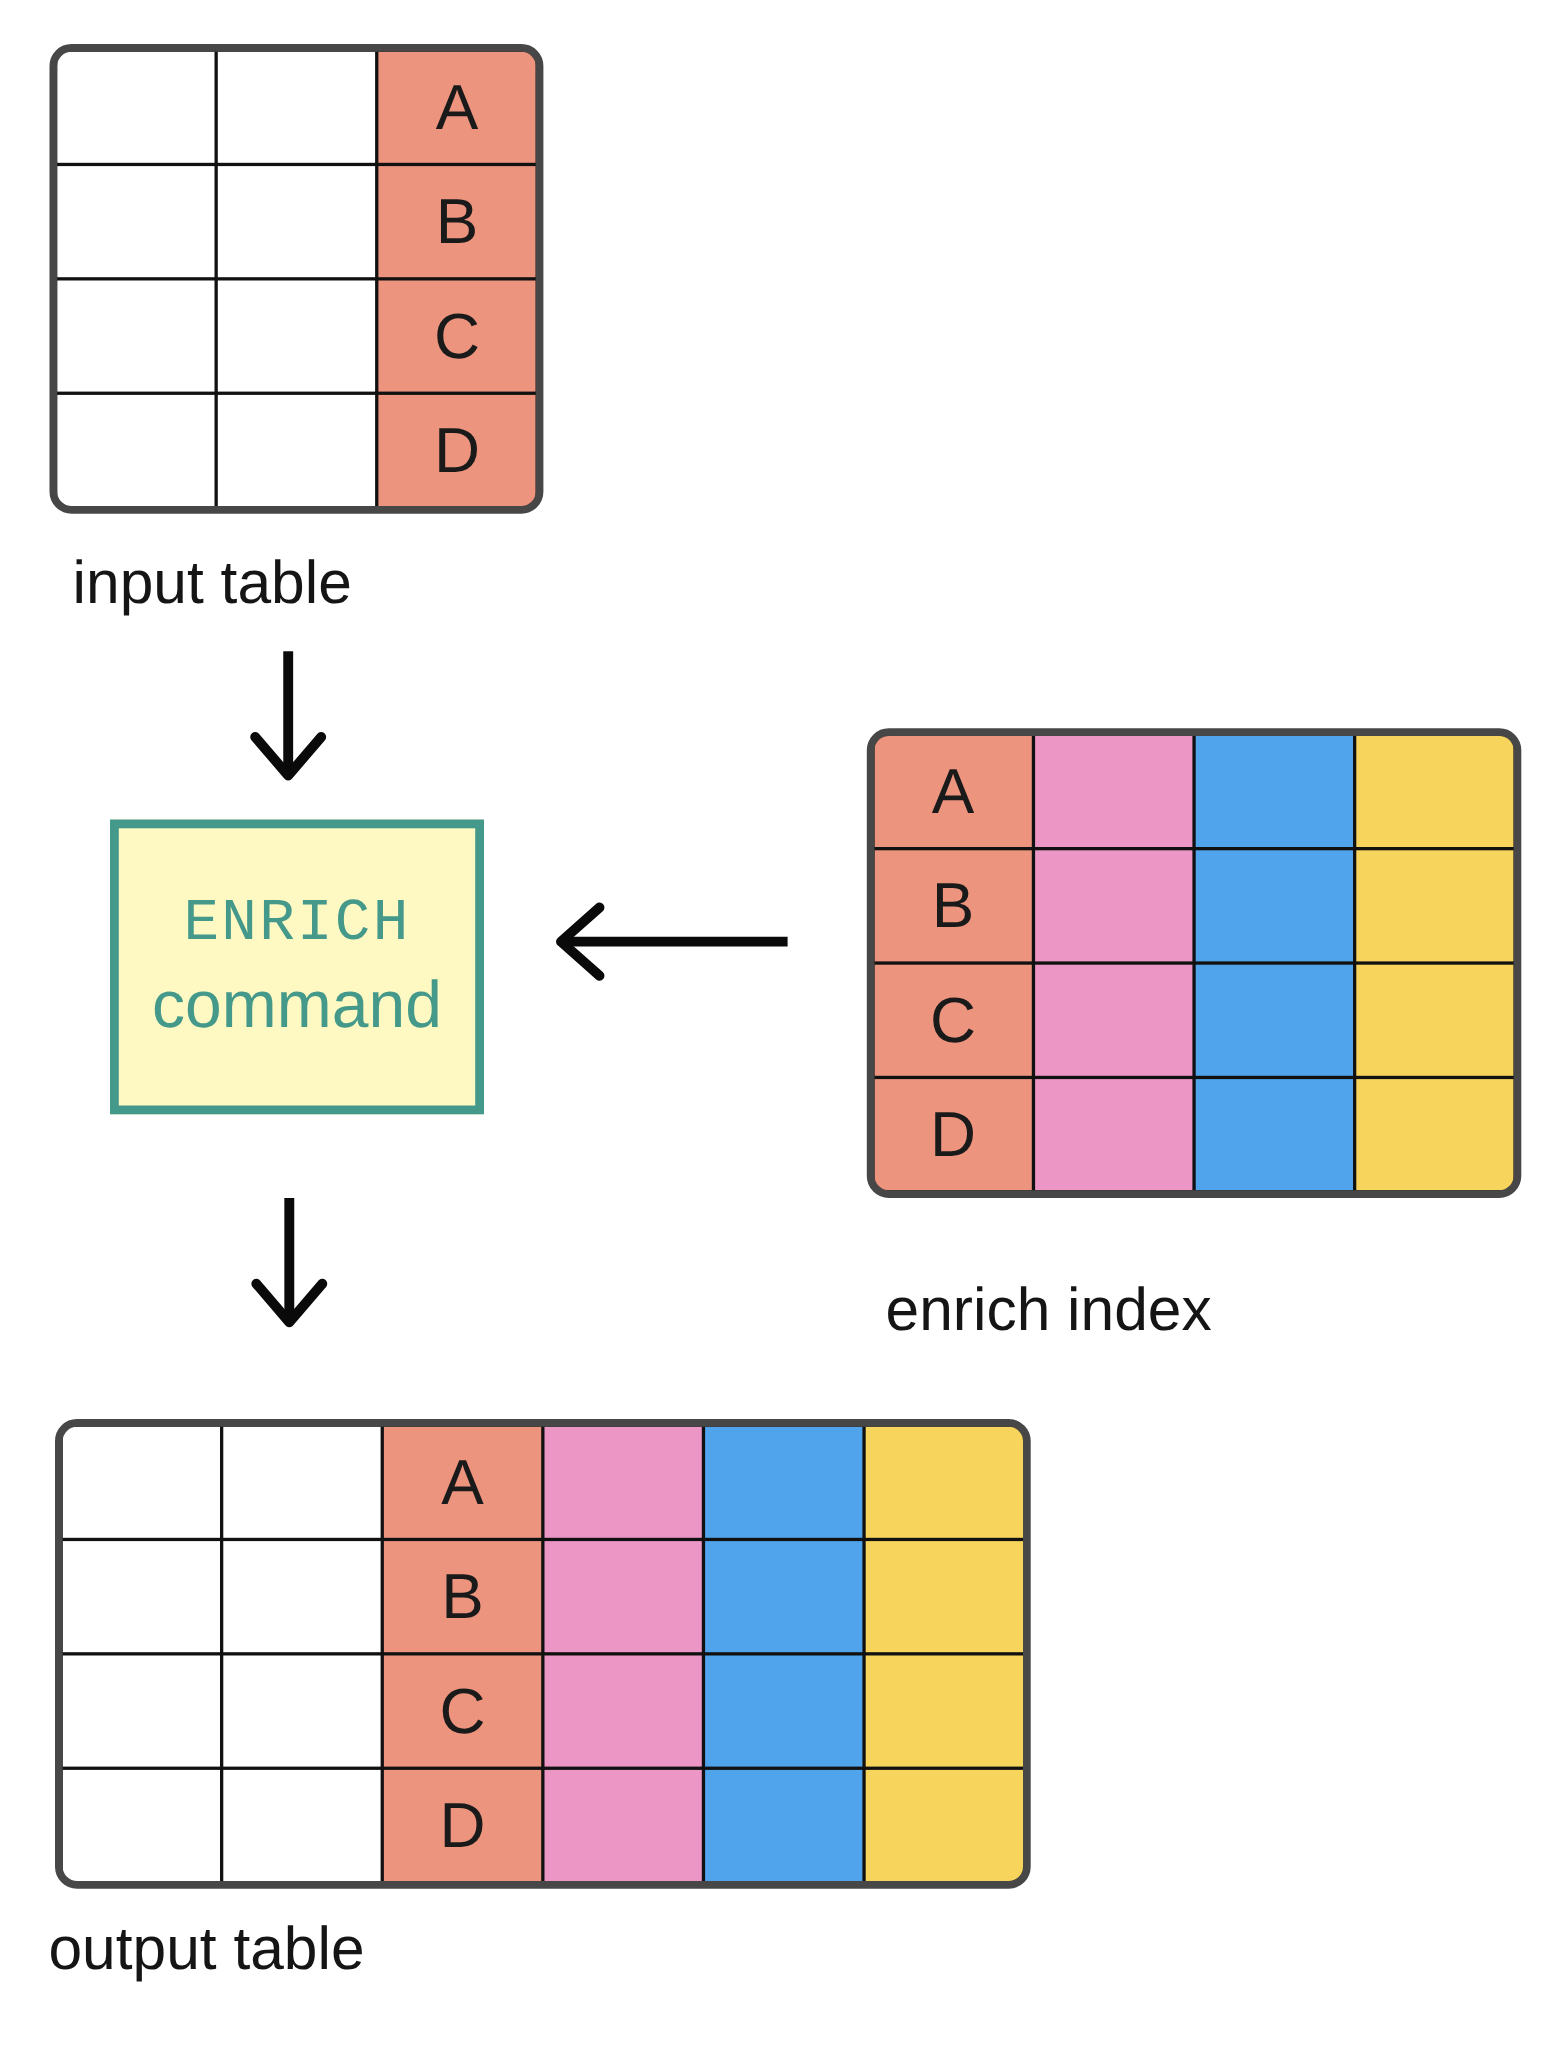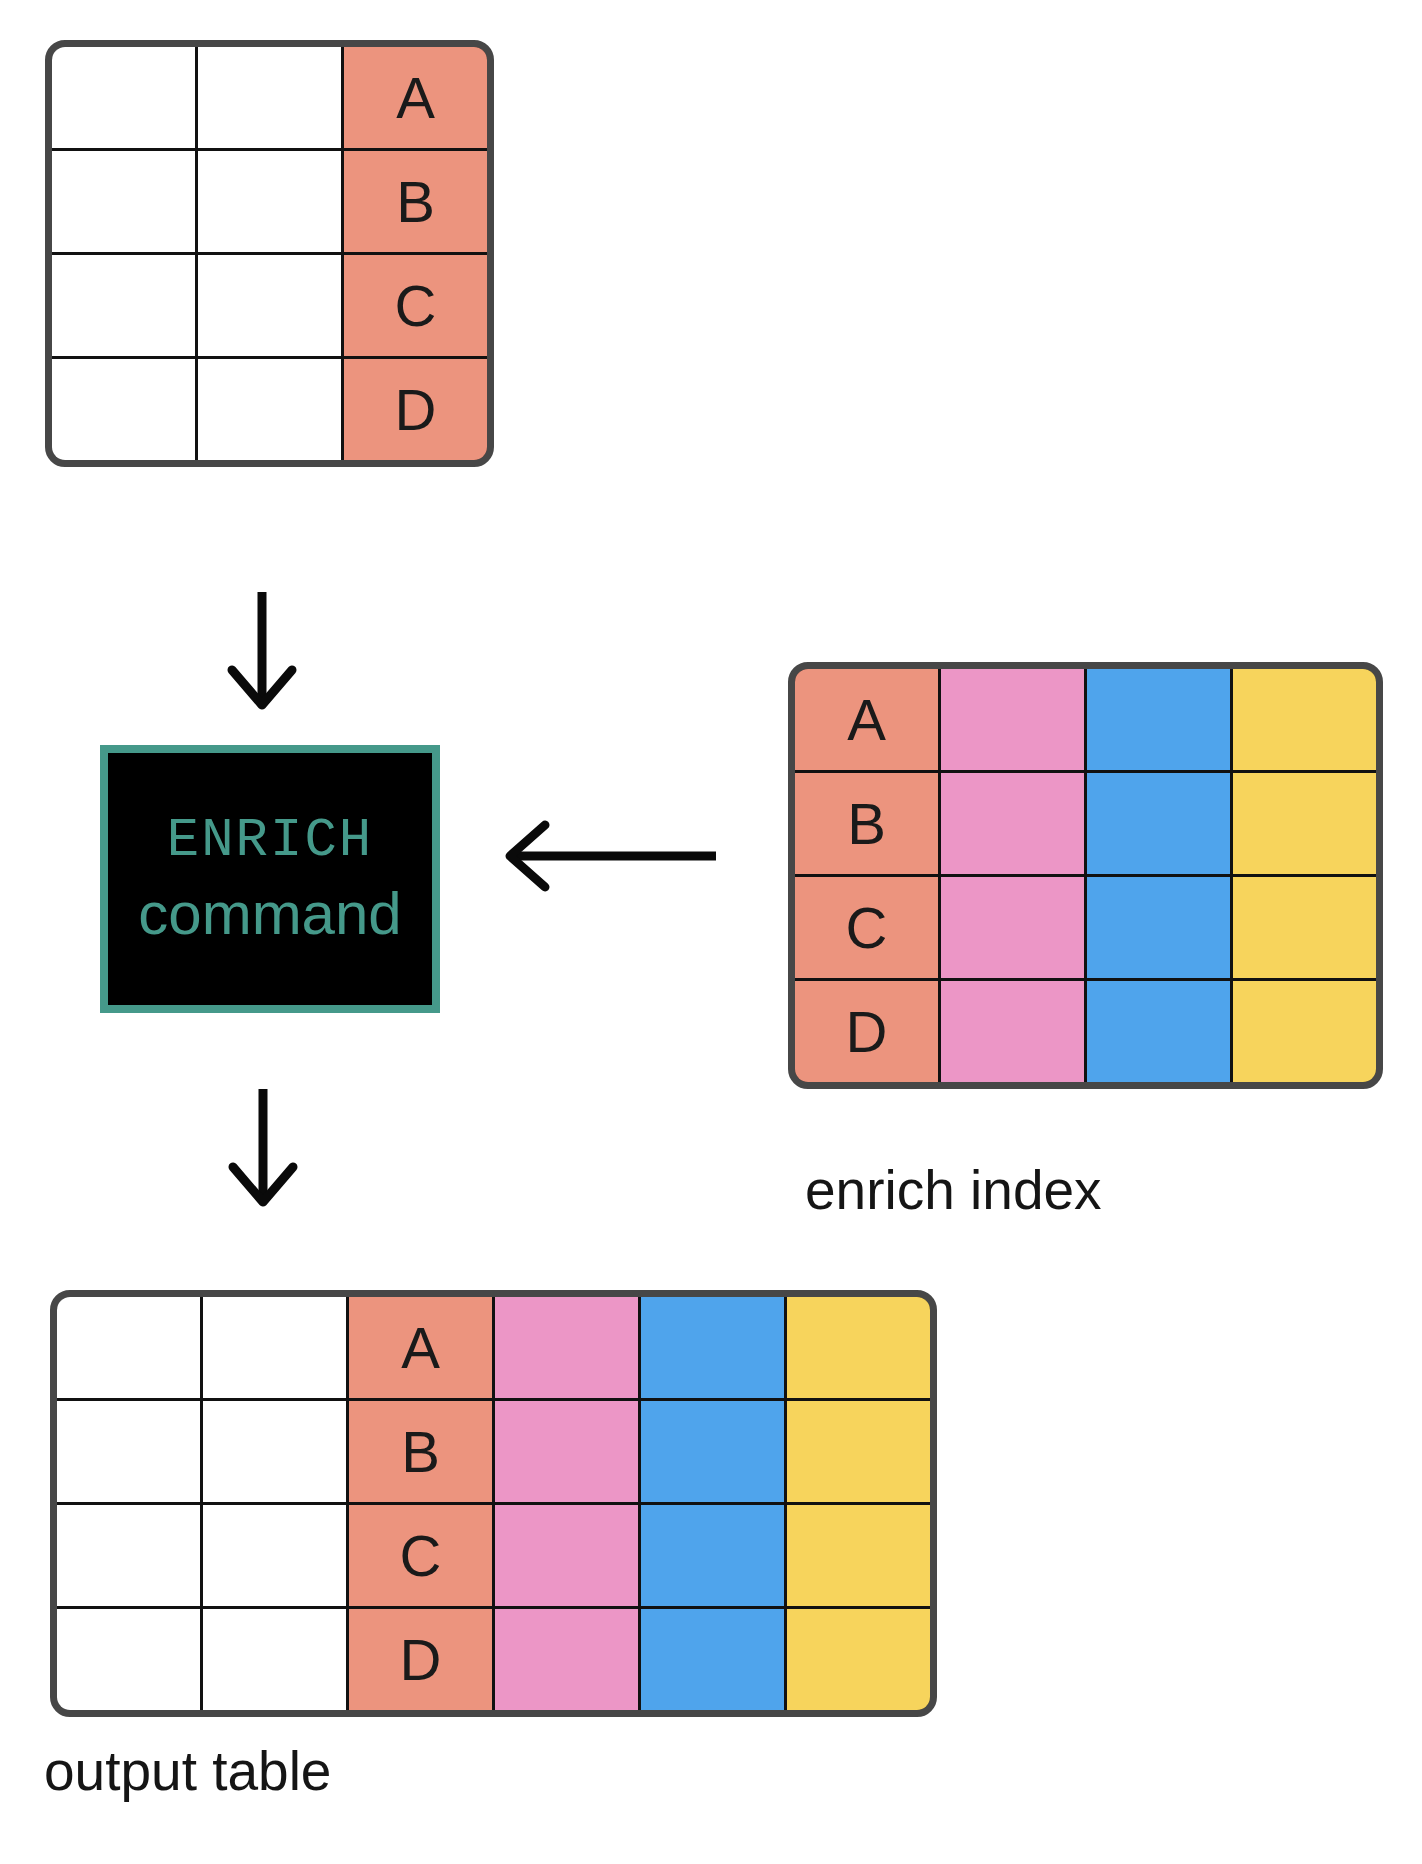--- a/index.html
+++ b/index.html
@@ -34,21 +34,21 @@
     position:absolute;
     font-size:55px;line-height:1.15;color:#151515;
     white-space:nowrap;
   }
   
   #enrich-box{
     position:absolute;left:100px;top:745px;width:340px;height:268px;
     border:8px solid var(--teal);
     box-sizing:border-box;
     display:flex;flex-direction:column;align-items:center;justify-content:center;
-    gap:16px;background:#000000;
+    gap:16px;background:#fef9c3;
   }
   #enrich-box .mono{
     font-family:"Liberation Mono", monospace;
     font-size:54px;line-height:1;color:var(--teal);letter-spacing:2px;
   }
   #enrich-box .sans{
     font-family:"Liberation Sans", sans-serif;
     font-size:60px;line-height:1;color:var(--teal);
   }
   .arrow{position:absolute;}
@@ -66,20 +66,21 @@
     <div class="cell c-white"></div>
     <div class="cell c-white"></div>
     <div class="cell c-salmon">B</div>
     <div class="cell c-white"></div>
     <div class="cell c-white"></div>
     <div class="cell c-salmon">C</div>
     <div class="cell c-white"></div>
     <div class="cell c-white"></div>
     <div class="cell c-salmon">D</div>
   </div>
+  <div class="tlabel" style="left:66px;top:498px;">input table</div>
 
   <div class="arrow" style="left:224px;top:588px;">
     <svg width="76" height="125" viewBox="0 0 76 125" fill="none">
       <path d="M38 4 L38 112" stroke="#0A0A0A" stroke-width="9"></path>
       <path d="M8 82 L38 117 L68 82" stroke="#0A0A0A" stroke-width="9" stroke-linecap="round" stroke-linejoin="round" fill="none"></path>
     </svg>
   </div>
 
   <div id="enrich-box">
     <div class="mono">ENRICH</div>

